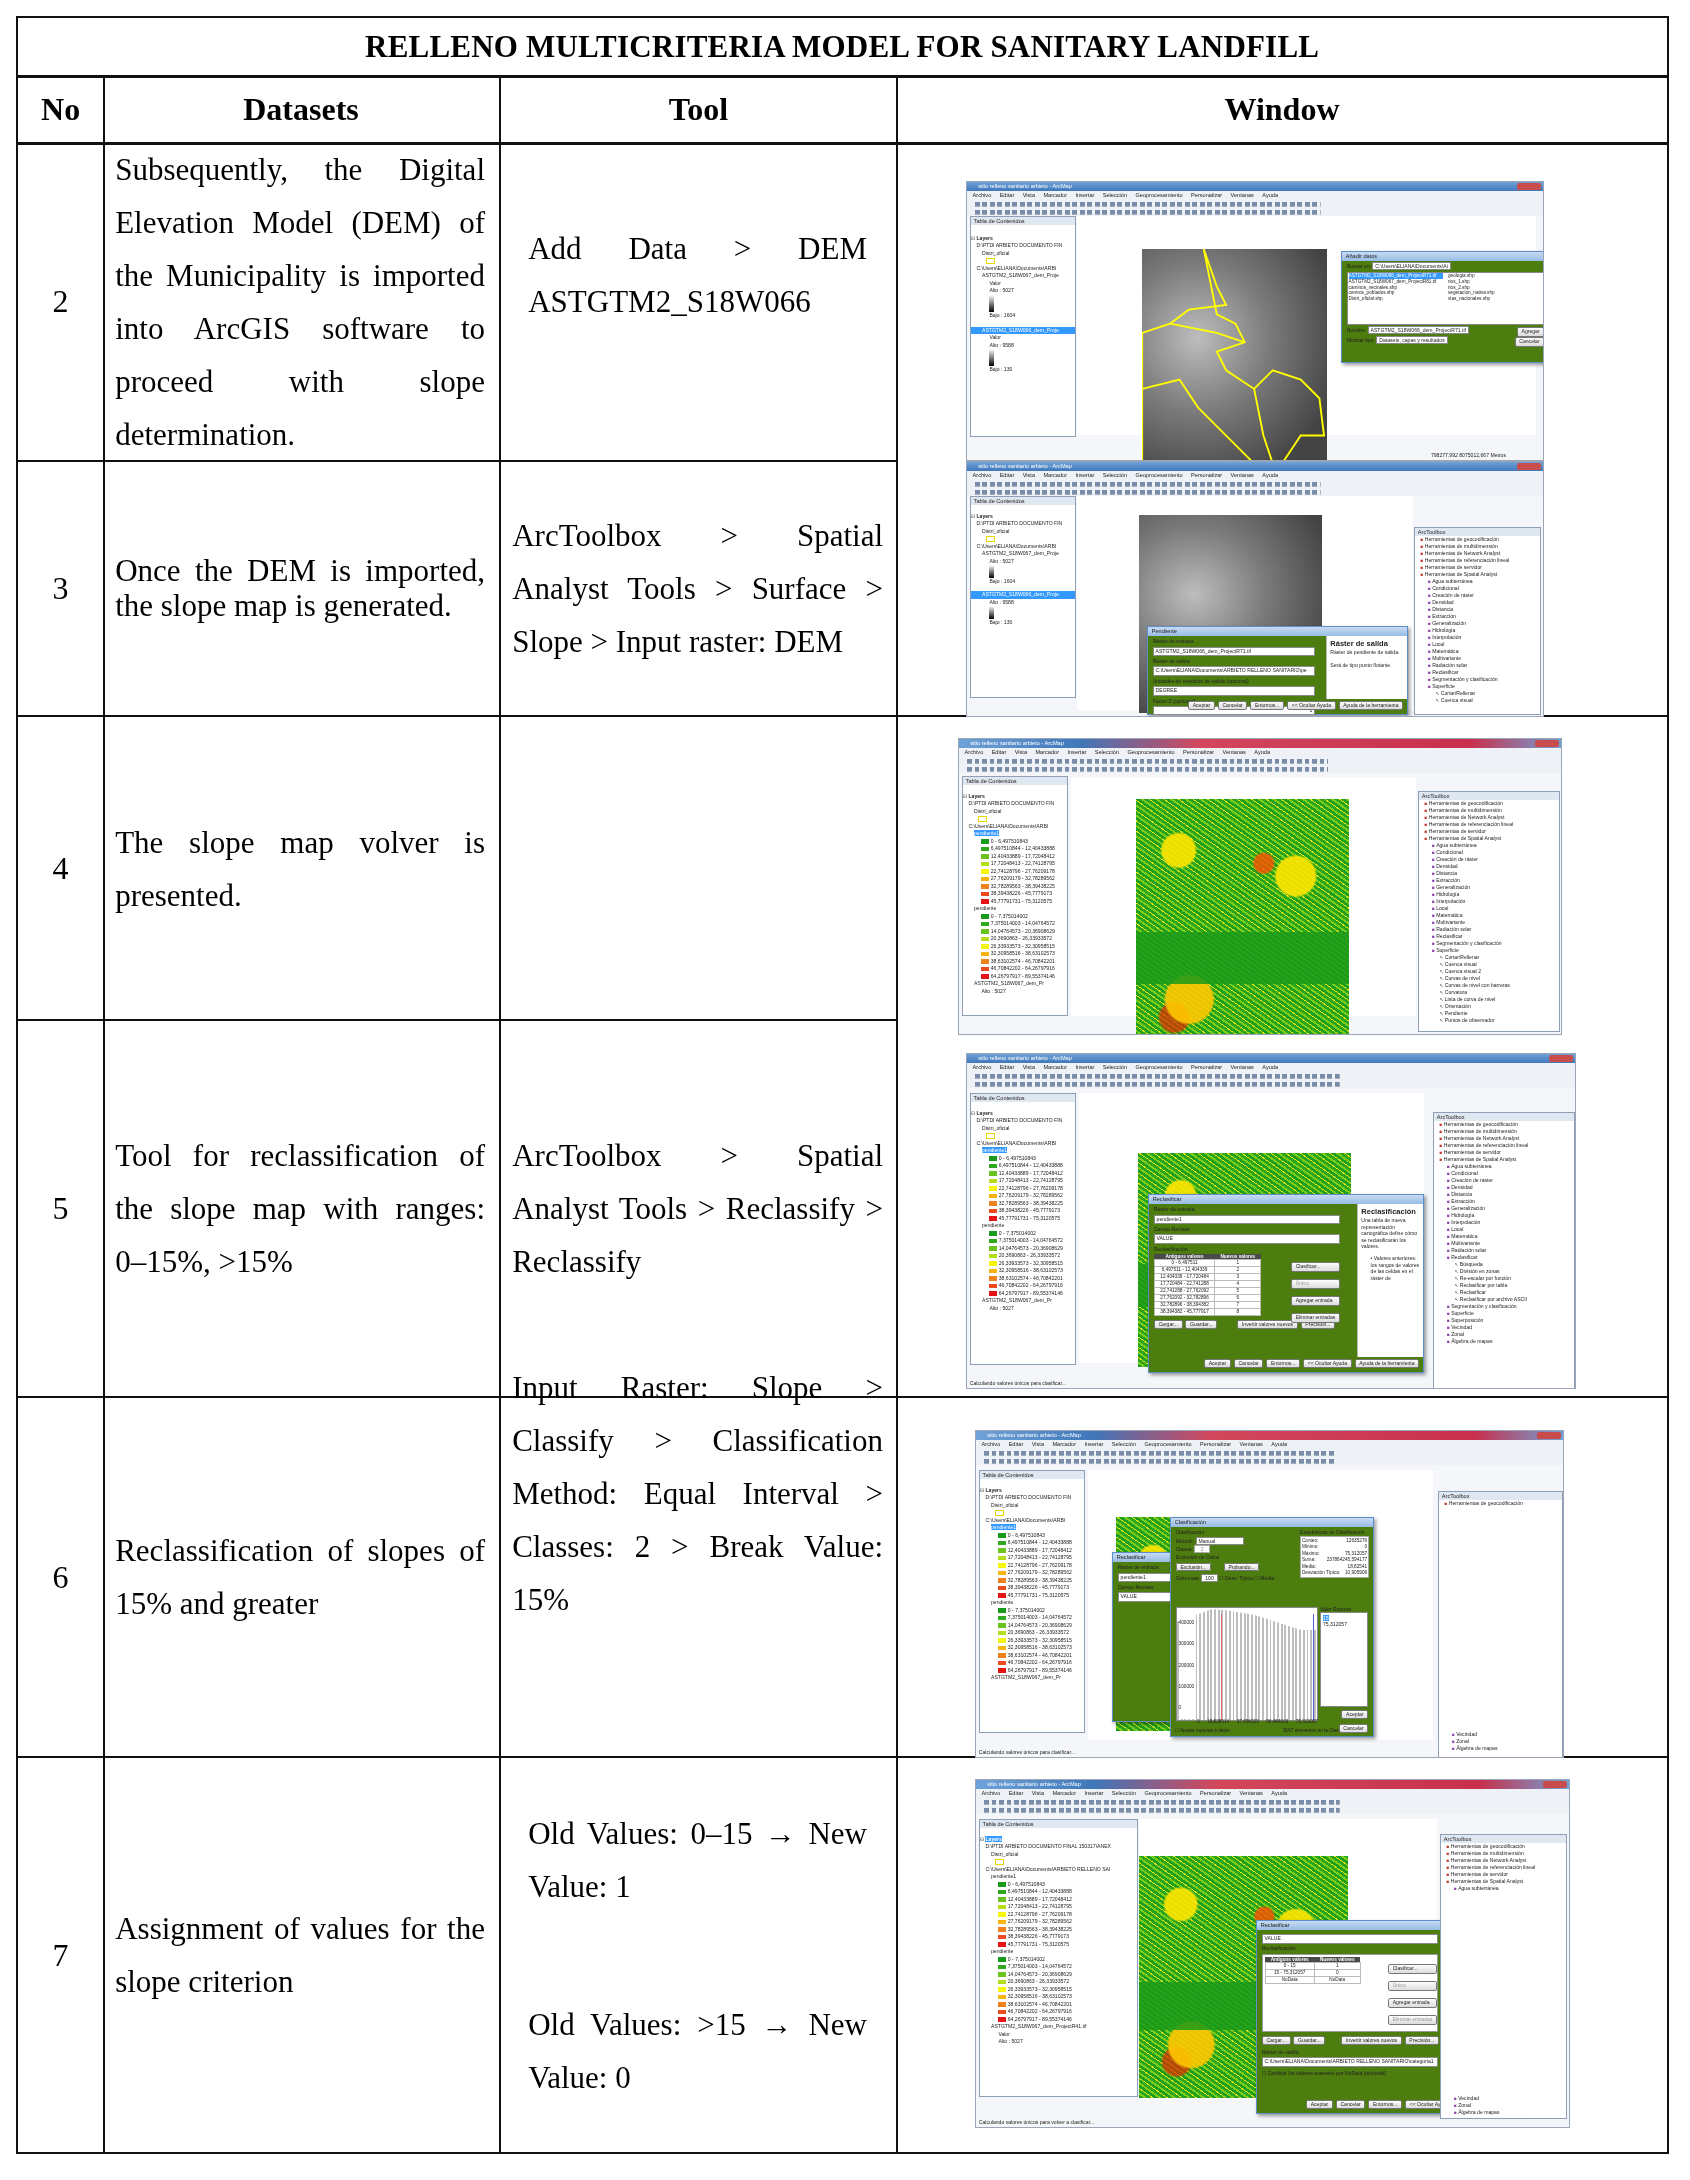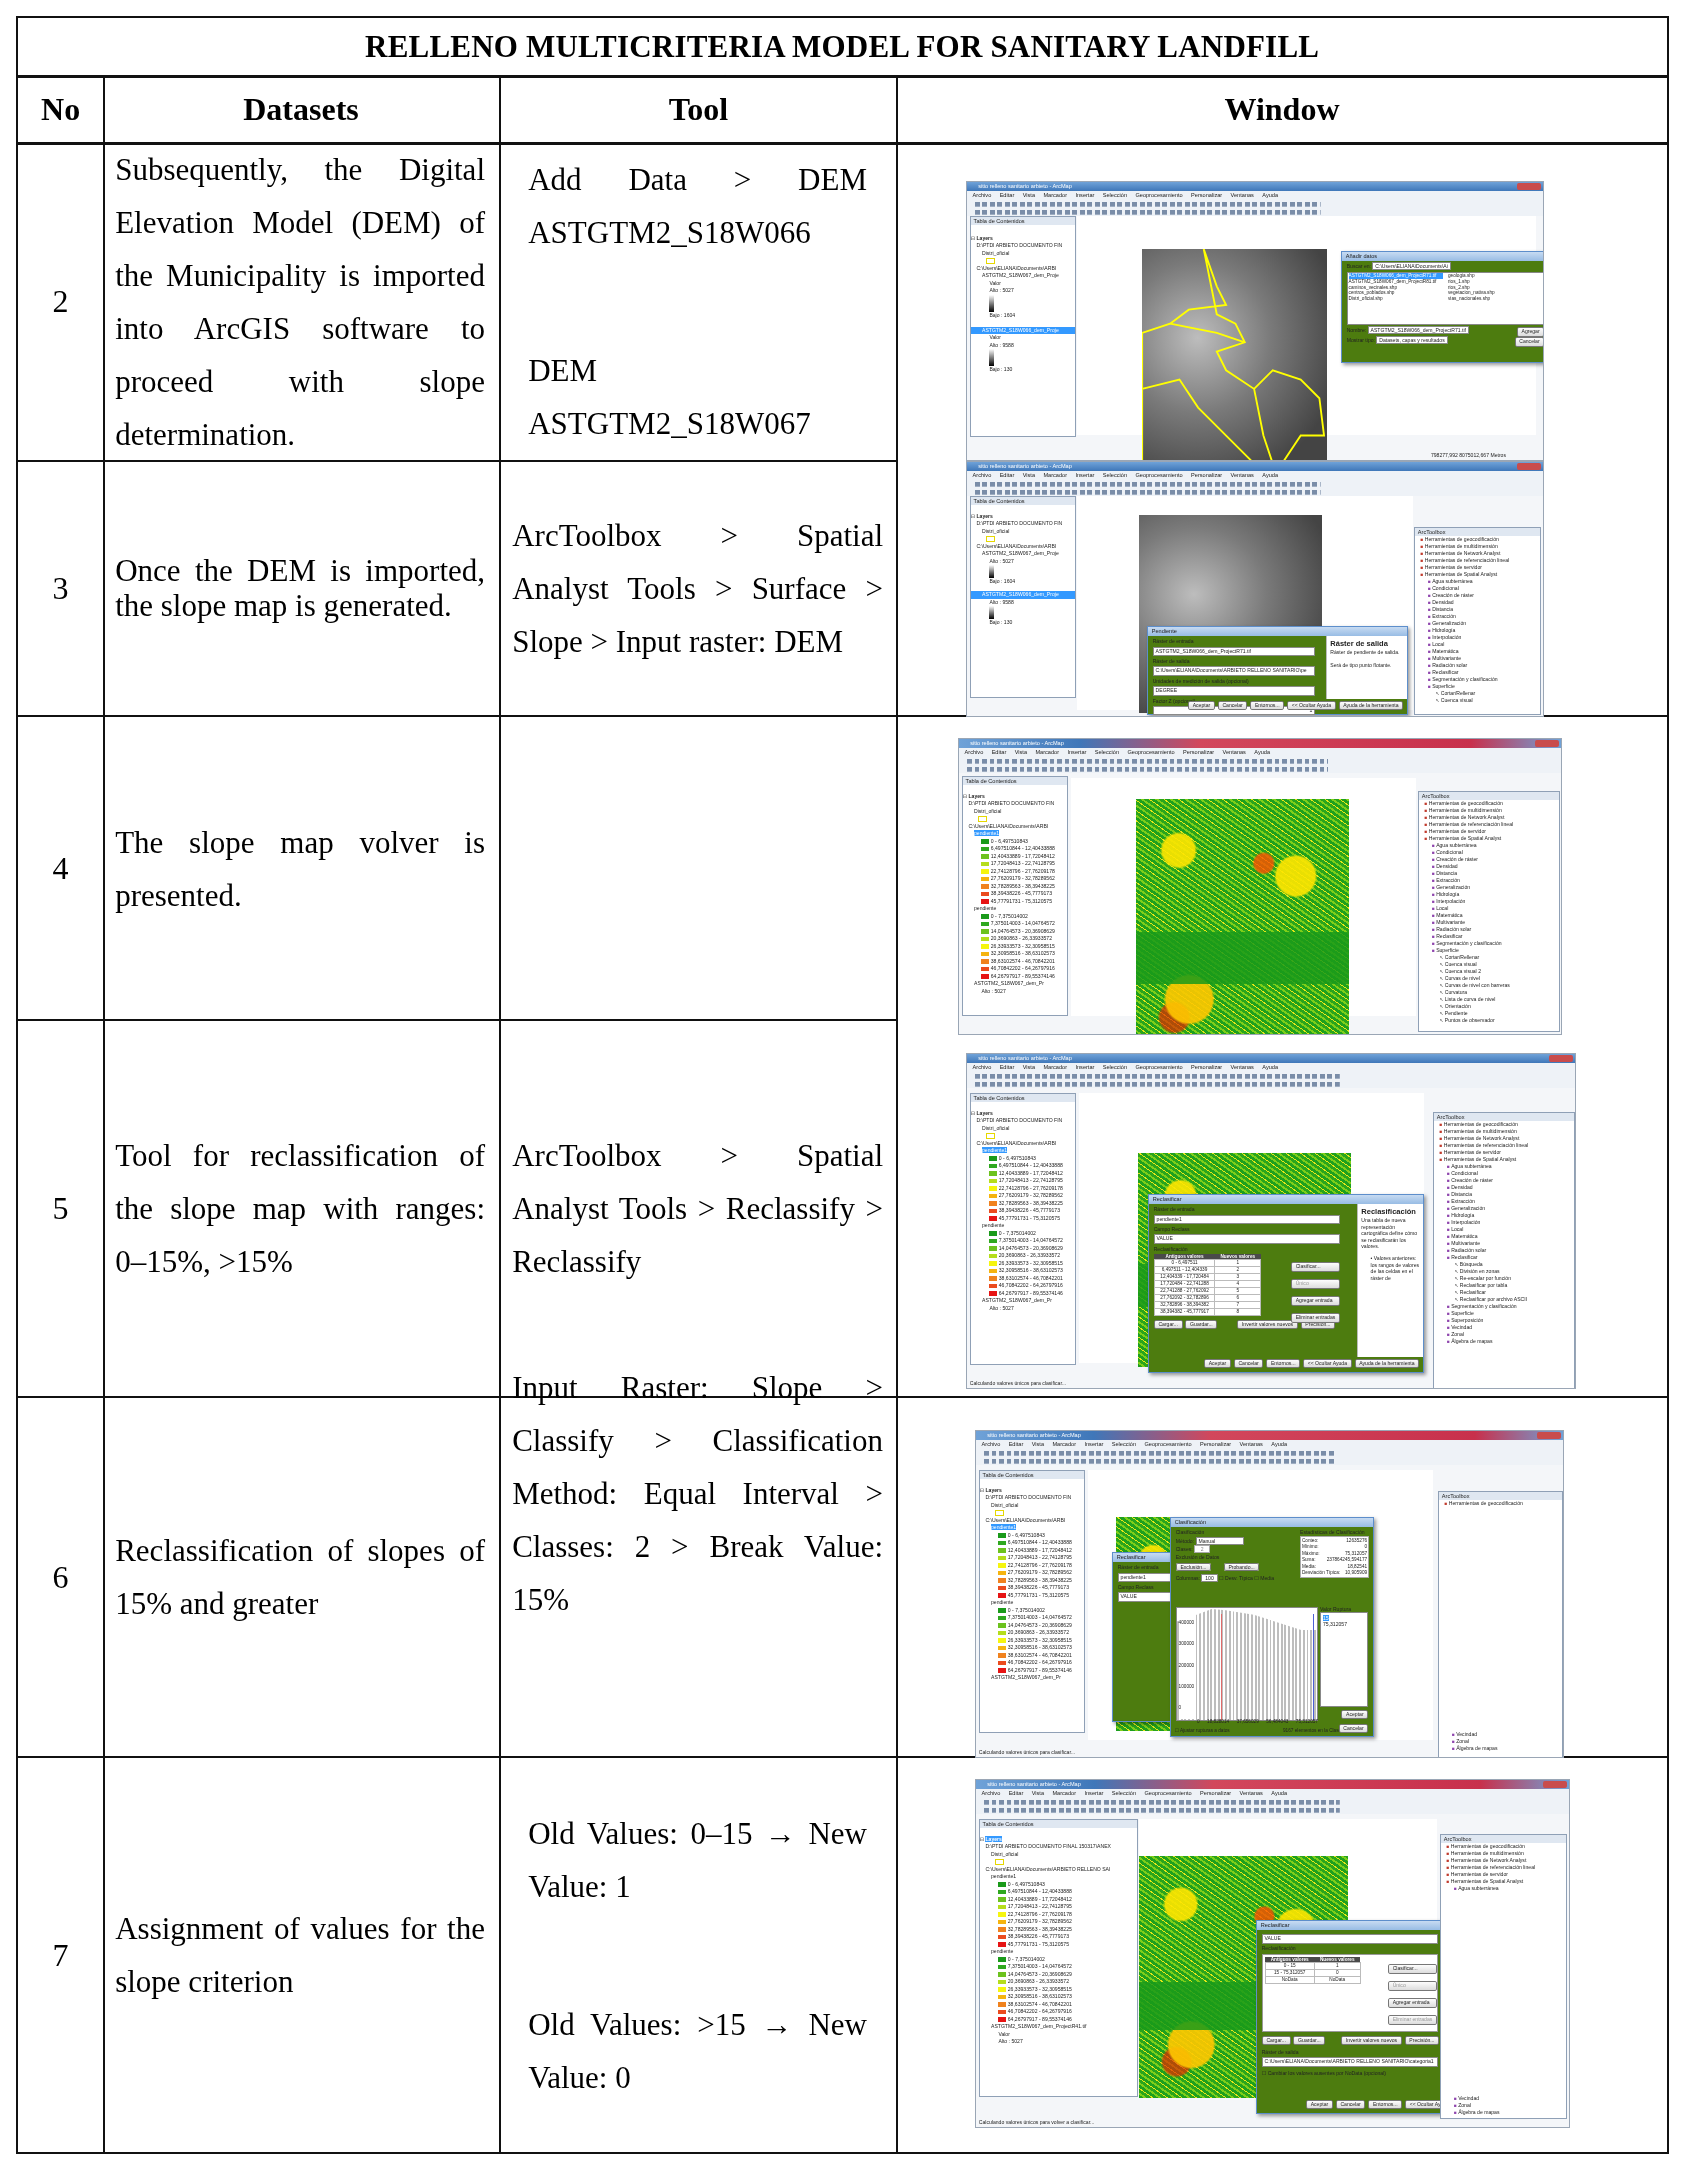--- a/index.html
+++ b/index.html
@@ -98,21 +98,20 @@
 <div class="cell hdr" style="left:898px; top:77px; width:768px; height:64px;">Window</div>
 
 <div class="cell num" style="left:18.6px; top:144px; width:84px; height:315px;">2</div>
 <div class="cell txt" style="left:104px; top:144px; width:394px; height:315px;">
     <div style="text-align:justify">Subsequently, the Digital Elevation Model (DEM) of the Municipality is imported into ArcGIS software to proceed with slope determination.</div>
   </div>
 <div class="cell txt" style="left:501px; top:144px; width:395px; height:315px;">
   <div>
       <p>Add Data &gt; DEM ASTGTM2_S18W066</p>
       <div class="gap"></div>
-      <p>DEM ASTGTM2_S18W067</p>
     </div>
 </div>
 
 <div class="cell num" style="left:18.6px; top:461px; width:84px; height:254px;">3</div>
 <div class="cell txt" style="left:104px; top:461px; width:394px; height:254px;">
     <div style="text-align:justify; line-height:35px;">Once the DEM is imported, the slope map is generated.</div>
   </div>
 <div class="cell txt" style="left:501px; top:461px; width:395px; height:254px;">
     <div>ArcToolbox &gt; Spatial Analyst Tools &gt; Surface &gt; Slope &gt; Input raster: DEM</div>
   </div>

